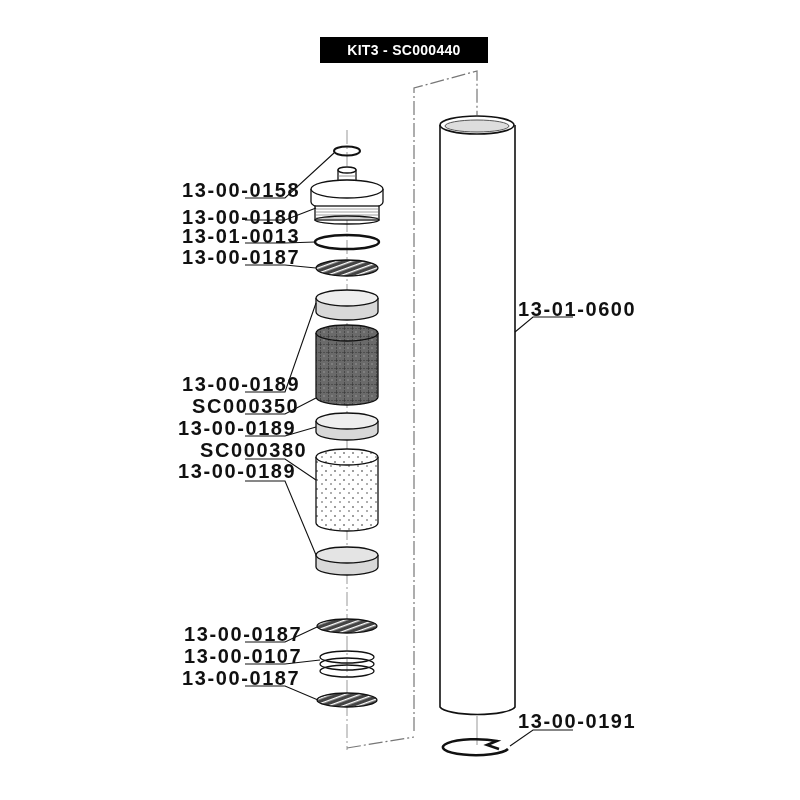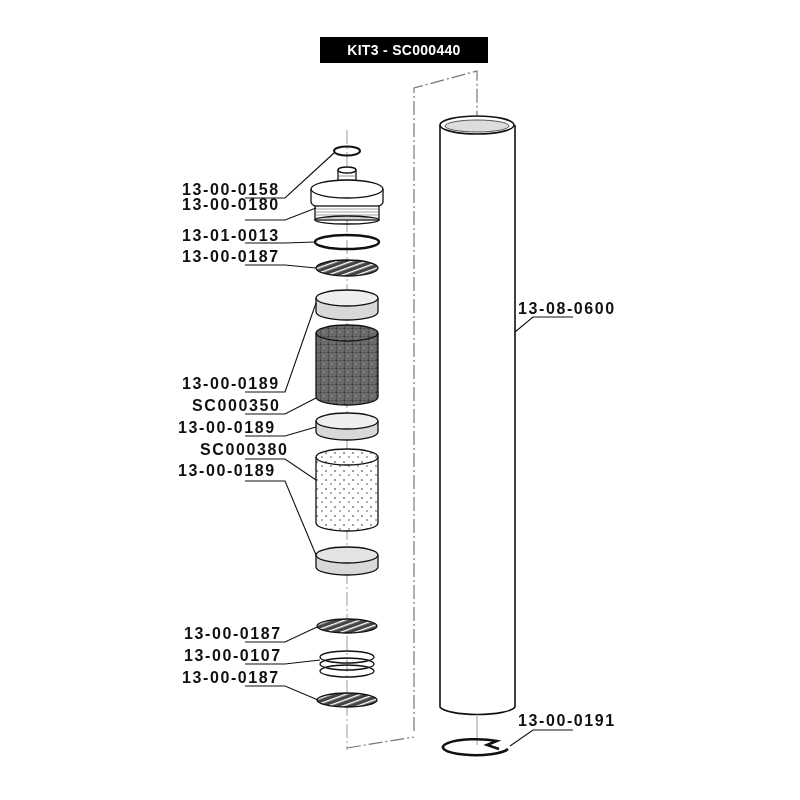--- a/index.html
+++ b/index.html
@@ -1,20 +1,20 @@
 <!DOCTYPE html>
 <html><head>
 <meta charset="utf-8">
 <style>
   html, body { margin:0; padding:0; background:#ffffff; }
   body { width:800px; height:800px; position:relative; overflow:hidden; font-family:"Liberation Sans", sans-serif; }
   .title { position:absolute; left:320px; top:37px; width:168px; height:26px; background:#000; color:#fff;
            font-weight:bold; font-size:14px; line-height:26px; text-align:center; letter-spacing:0.3px; }
   svg.diagram { position:absolute; left:0; top:0; }
-  .lbl { position:absolute; font-weight:bold; font-size:16px; letter-spacing:1.6px; color:#111; line-height:18px; white-space:nowrap; }
+  .lbl { position:absolute; font-weight:bold; font-size:20px; letter-spacing:1.6px; color:#111; line-height:18px; white-space:nowrap; }
 </style>
 </head>
 <body>
 
 <div class="title">KIT3 - SC000440</div>
 
 <svg class="diagram" width="800" height="800" viewBox="0 0 800 800">
   <defs>
     <pattern id="stripes" width="5" height="5" patternUnits="userSpaceOnUse" patternTransform="rotate(70)">
       <rect width="5" height="5" fill="#444"></rect>
@@ -121,25 +121,25 @@
     <polyline points="245,481 285,481 316,555"></polyline>
     <polyline points="245,642 285,642 317,627"></polyline>
     <polyline points="245,664 285,664 320,660"></polyline>
     <polyline points="245,686 285,686 318,700"></polyline>
     <polyline points="573,317 533,317 515,332"></polyline>
     <polyline points="573,730 533,730 510,746"></polyline>
   </g>
 </svg>
 
 <div class="lbl" style="left:182px;top:181px;">13-00-0158</div>
-<div class="lbl" style="left:182px;top:196px;">13-00-0180</div>
+<div class="lbl" style="left:182px;top:208px;">13-00-0180</div>
 <div class="lbl" style="left:182px;top:227px;">13-01-0013</div>
 <div class="lbl" style="left:182px;top:248px;">13-00-0187</div>
 <div class="lbl" style="left:182px;top:375px;">13-00-0189</div>
 <div class="lbl" style="left:192px;top:397px;">SC000350</div>
 <div class="lbl" style="left:178px;top:419px;">13-00-0189</div>
 <div class="lbl" style="left:200px;top:441px;">SC000380</div>
 <div class="lbl" style="left:178px;top:462px;">13-00-0189</div>
 <div class="lbl" style="left:184px;top:625px;">13-00-0187</div>
 <div class="lbl" style="left:184px;top:647px;">13-00-0107</div>
 <div class="lbl" style="left:182px;top:669px;">13-00-0187</div>
-<div class="lbl" style="left:518px;top:300px;">13-08-0600</div>
+<div class="lbl" style="left:518px;top:300px;">13-01-0600</div>
 <div class="lbl" style="left:518px;top:712px;text-align:right;">13-00-0191</div>
 
 </body></html>

